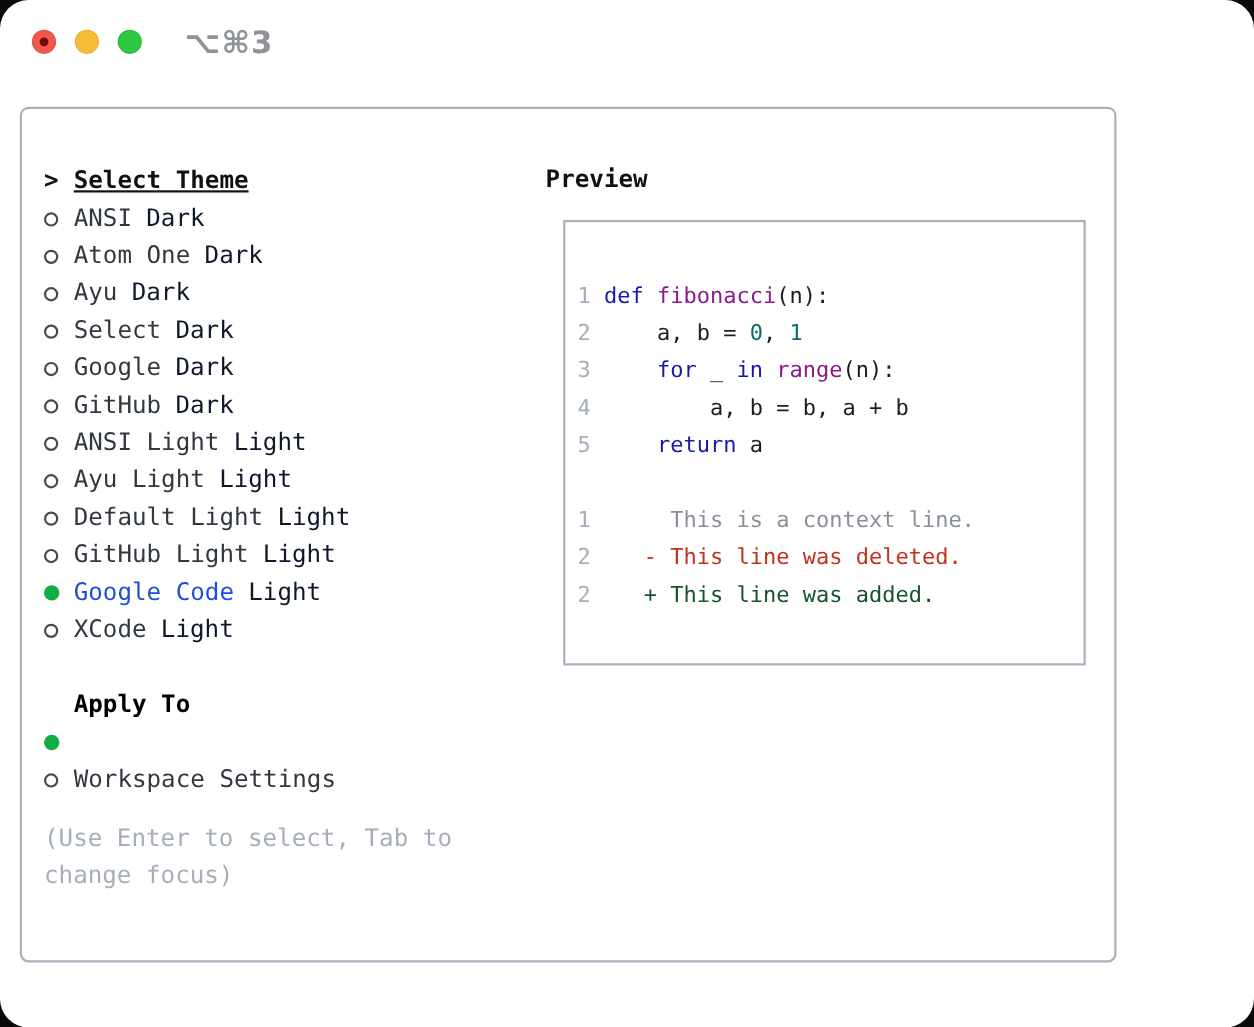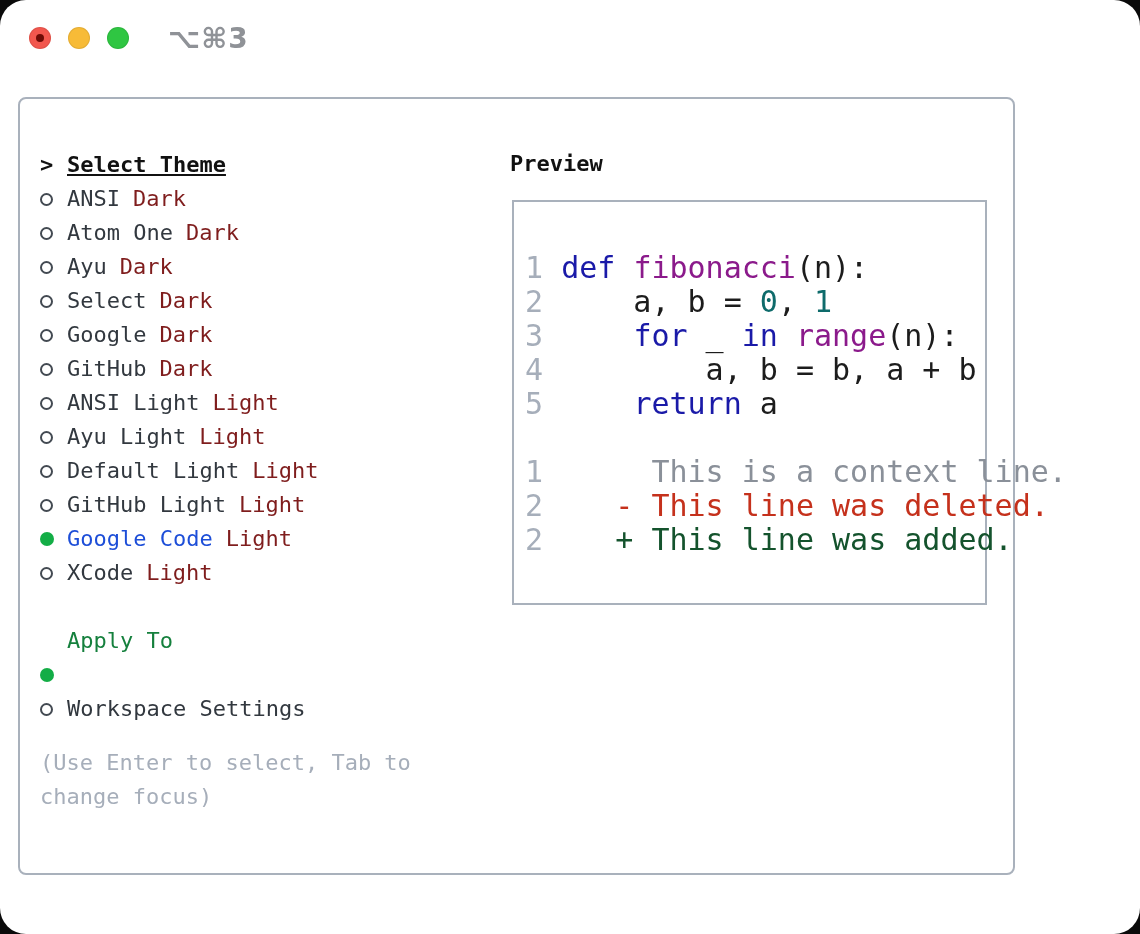--- a/index.html
+++ b/index.html
@@ -25,33 +25,33 @@
     border:2px solid #a9b1bc;border-radius:8px;background:#fff;
     font-size:22px;line-height:34px;color:#1c1c1c;
   }
   .left-col{position:absolute;left:20px;top:49px;width:440px;}
   .row{display:flex;align-items:center;height:34px;white-space:pre;}
   .marker{width:27px;flex:0 0 27px;display:flex;align-items:center;}
   .ring{width:13px;height:13px;border-radius:50%;border:2px solid #434a52;box-sizing:border-box;}
   .ring.filled{border:none;background:#13ad46;width:14px;height:14px;}
   .prompt{color:#111;font-weight:bold;font-size:22px;}
   .hdr{font-weight:bold;color:#111;text-decoration:underline;}
-  .subhdr{color:#15803d;}
+  .subhdr{color:#000000;font-weight:bold;}
   .label{color:#32383f;}
   .label.sel{color:#1d4ed8;}
-  .suffix{color:#7f1d1d;margin-left:13px;}
+  .suffix{color:#0f172a;margin-left:13px;}
   .hint{margin-top:20px;width:430px;color:#a6aeba;white-space:normal;}
   
-  .preview-hdr{position:absolute;left:490px;top:48px;height:34px;line-height:34px;font-weight:bold;color:#111;}
+  .preview-hdr{position:absolute;left:476px;top:48px;height:34px;line-height:34px;font-weight:bold;color:#111;}
   .preview-box{
     position:absolute;left:492px;top:101px;width:471px;height:401px;
     border:2px solid #a9b1bc;background:#fff;
   }
   .code{padding:49px 0 0 11px;}
-  .pline{white-space:pre;min-height:34px;height:34px;line-height:34px;font-size:30px;}
+  .pline{white-space:pre;min-height:34px;height:34px;line-height:34px;font-size:20px;}
   .tok-num{color:#a6aeba;}
   .tok-kw{color:#1a1aa8;}
   .tok-fn{color:#8b1a8b;}
   .tok-lit{color:#0e6b6b;}
   .tok-pln{color:#1c1c1c;}
   .tok-ctx{color:#8a9099;}
   .tok-del{color:#c5311c;}
   .tok-add{color:#14532d;}
 </style>
 </head>

